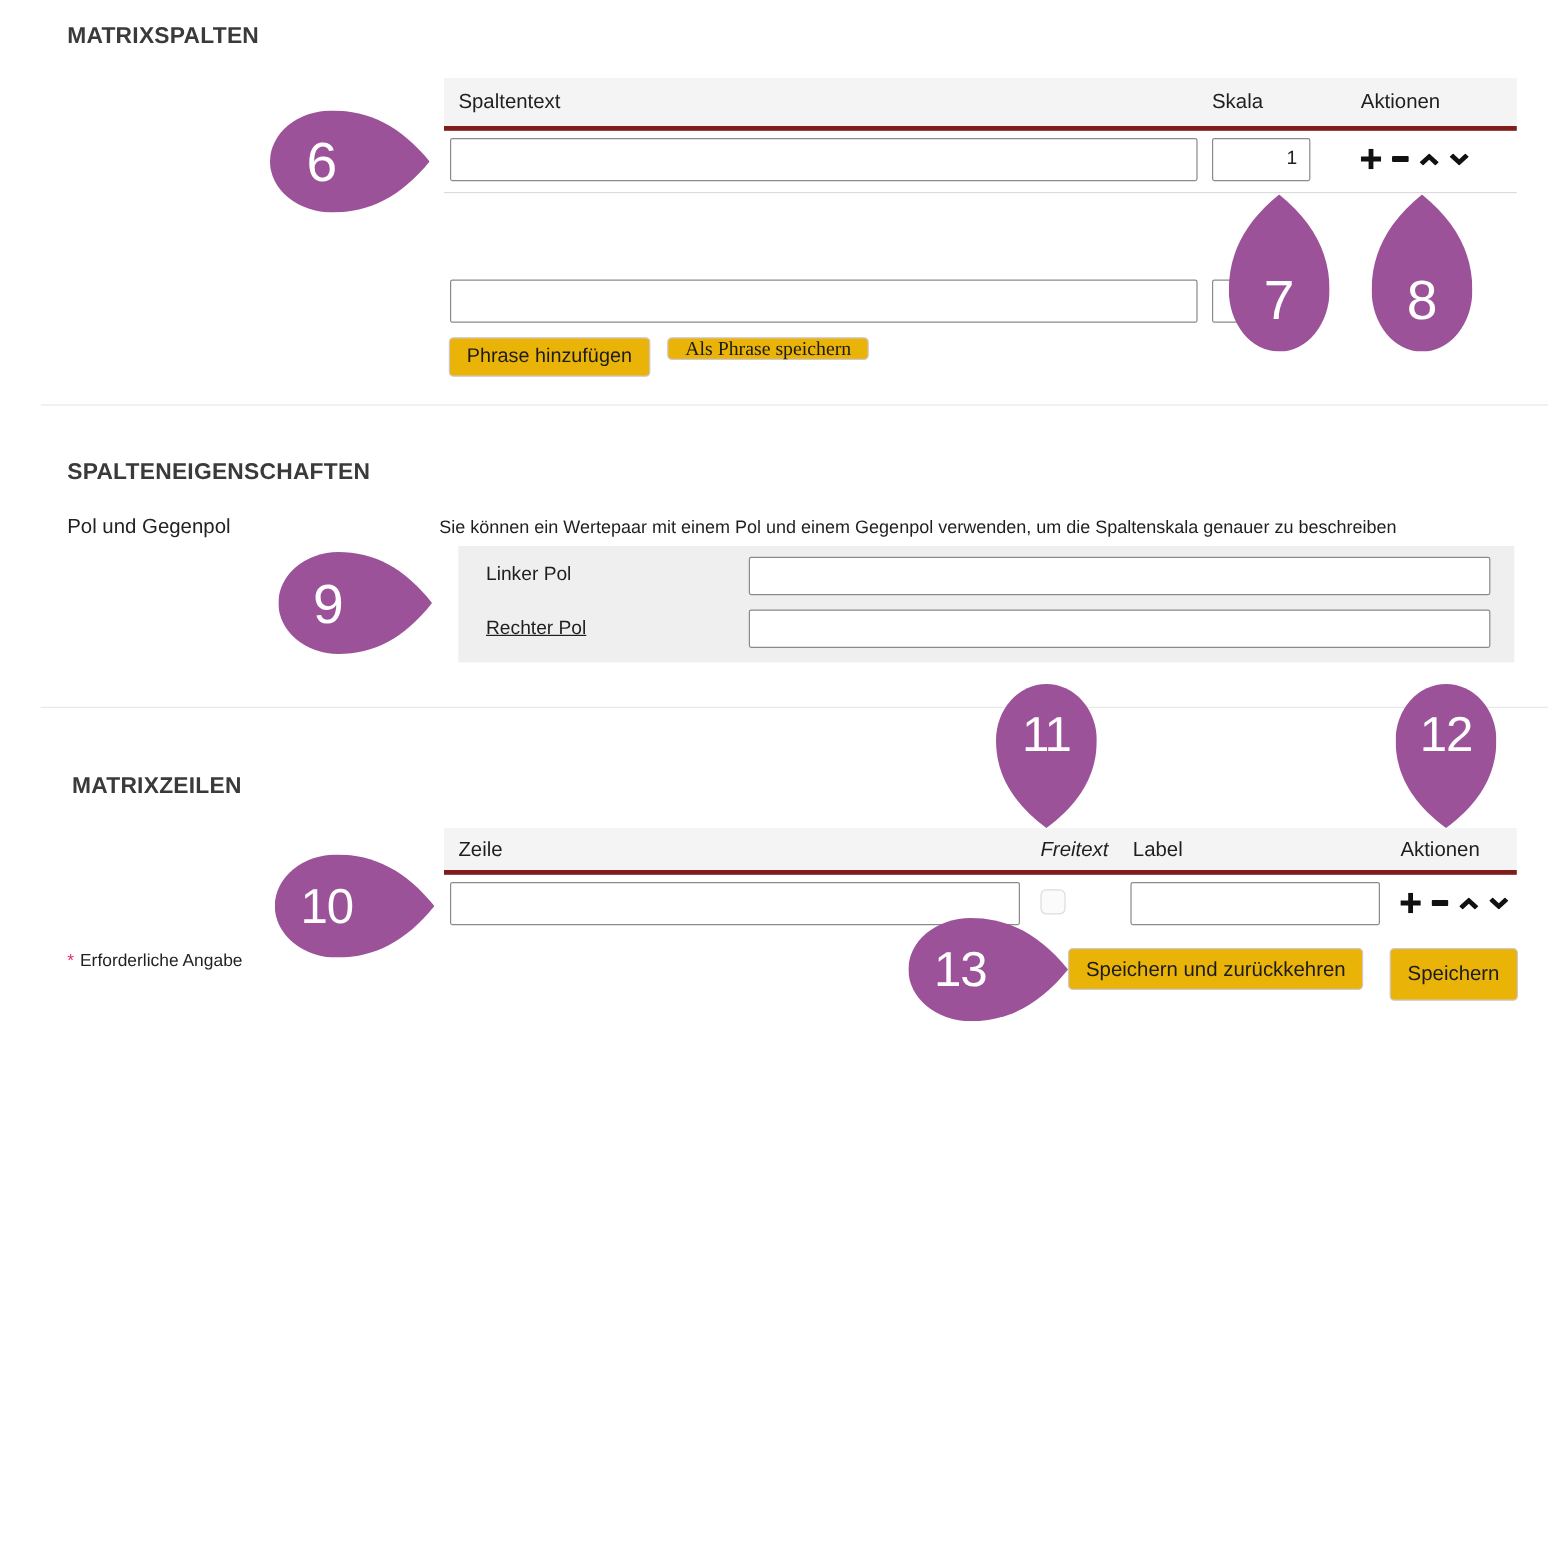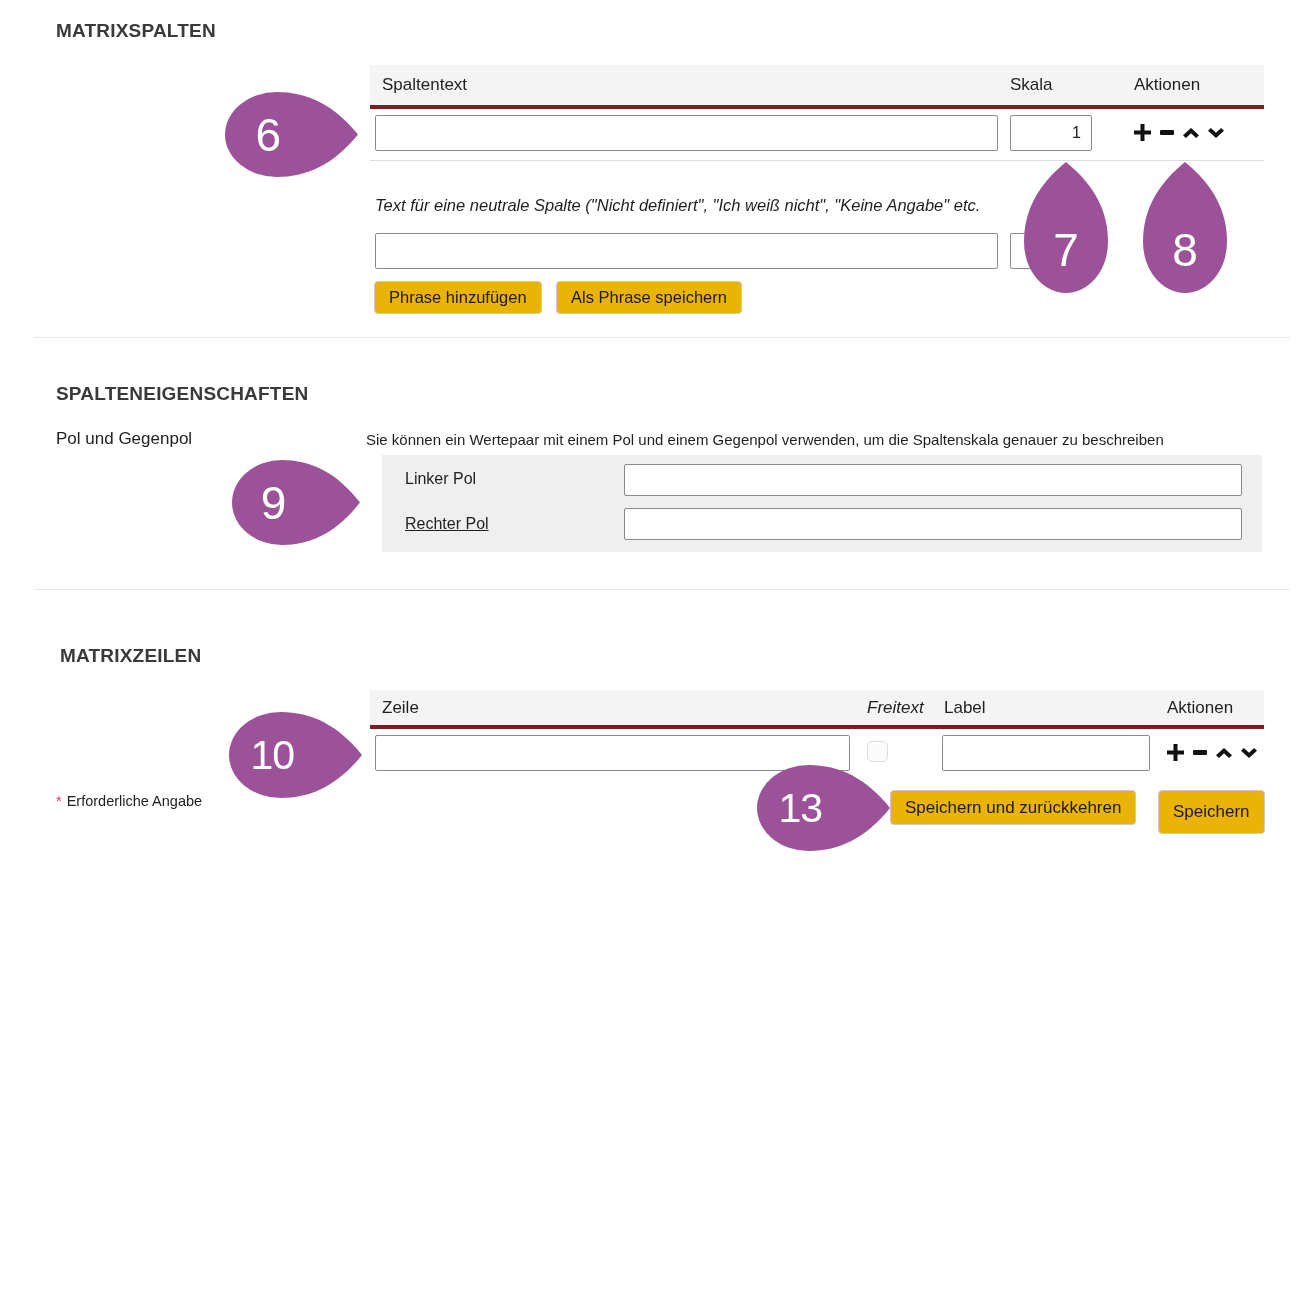--- a/index.html
+++ b/index.html
@@ -64,27 +64,26 @@
     <svg width="16" height="10" viewBox="0 0 16 10">
       <path d="M8 0 L16 7.3 L13.1 10 L8 5.2 L2.9 10 L0 7.3 Z" fill="#111"></path>
       </svg>
     <svg width="16" height="10" viewBox="0 0 16 10">
       <path d="M8 10 L0 2.7 L2.9 0 L8 4.8 L13.1 0 L16 2.7 Z" fill="#111"></path>
       </svg>
   </div>
 
   <div class="abs rowline" style="left:358px;top:160px;width:894px;"></div>
 
-  <div class="abs hint-italic" style="left:363px;top:196px;">Text für eine neutrale Spalte ("Nicht definiert", "Ich weiß nicht", "Keine Angabe" etc.</div>
 
   <input class="tinput" style="left: 363px; top: 233px; width: 623px; height: 36px;" value="">
   <input class="tinput num" style="left: 998px; top: 233px; width: 82px; height: 36px;" value="">
 
   <button class="btn" style="left:362px;top:281px;height:33px;">Phrase hinzufügen</button>
-  <button class="btn" style="left:544px;top:281px;height:33px;">Als Phrase speichern</button>
+  <button class="btn" style="left:544px;top:281px;height:19px;font-family:Liberation Serif, serif;">Als Phrase speichern</button>
 
   <div class="abs divider" style="left:22px;top:337px;width:1256px;"></div>
 
   <div class="abs sec-title" style="left:44px;top:383px;">SPALTENEIGENSCHAFTEN</div>
 
   <div class="abs" style="left:44px;top:429px;font-size:17px;">Pol und Gegenpol</div>
   <div class="abs desc" style="left:354px;top:431px;">Sie können ein Wertepaar mit einem Pol und einem Gegenpol verwenden, um die Spaltenskala genauer zu beschreiben</div>
 
   <div class="abs panel" style="left:370px;top:455px;width:880px;height:97px;"></div>
   <div class="abs plabel" style="left:393px;top:470px;">Linker Pol</div>
@@ -151,20 +150,32 @@
         <path class="mfill" d="M100 39 C82 12 62 0 39 0 A39 39 0 1 0 39 78 C62 78 82 66 100 39 Z" fill="#9c5298"></path>
       </svg>
     <span class="mnum">9</span>
   </div>
   <div class="marker right" style="left:217px;top:712px;width:133px;height:86px;">
     <svg viewBox="0 0 100 78" preserveAspectRatio="none">
         <path class="mfill" d="M100 39 C82 12 62 0 39 0 A39 39 0 1 0 39 78 C62 78 82 66 100 39 Z" fill="#9c5298"></path>
       </svg>
     <span class="mnum dd">10</span>
   </div>
+  <div class="marker down" style="left:818px;top:570px;width:84px;height:120px;">
+    <svg viewBox="0 0 78 100" preserveAspectRatio="none">
+        <path class="mfill" d="M39 100 C12 82 0 62 0 39 A39 39 0 1 1 78 39 C78 62 66 82 39 100 Z" fill="#9c5298"></path>
+      </svg>
+    <span class="mnum dd">11</span>
+  </div>
+  <div class="marker down" style="left:1151px;top:570px;width:84px;height:120px;">
+    <svg viewBox="0 0 78 100" preserveAspectRatio="none">
+        <path class="mfill" d="M39 100 C12 82 0 62 0 39 A39 39 0 1 1 78 39 C78 62 66 82 39 100 Z" fill="#9c5298"></path>
+      </svg>
+    <span class="mnum dd">12</span>
+  </div>
   <div class="marker right" style="left:745px;top:765px;width:133px;height:86px;">
     <svg viewBox="0 0 100 78" preserveAspectRatio="none">
         <path class="mfill" d="M100 39 C82 12 62 0 39 0 A39 39 0 1 0 39 78 C62 78 82 66 100 39 Z" fill="#9c5298"></path>
       </svg>
     <span class="mnum dd">13</span>
   </div>
 
 </div>
 
 </body></html>

